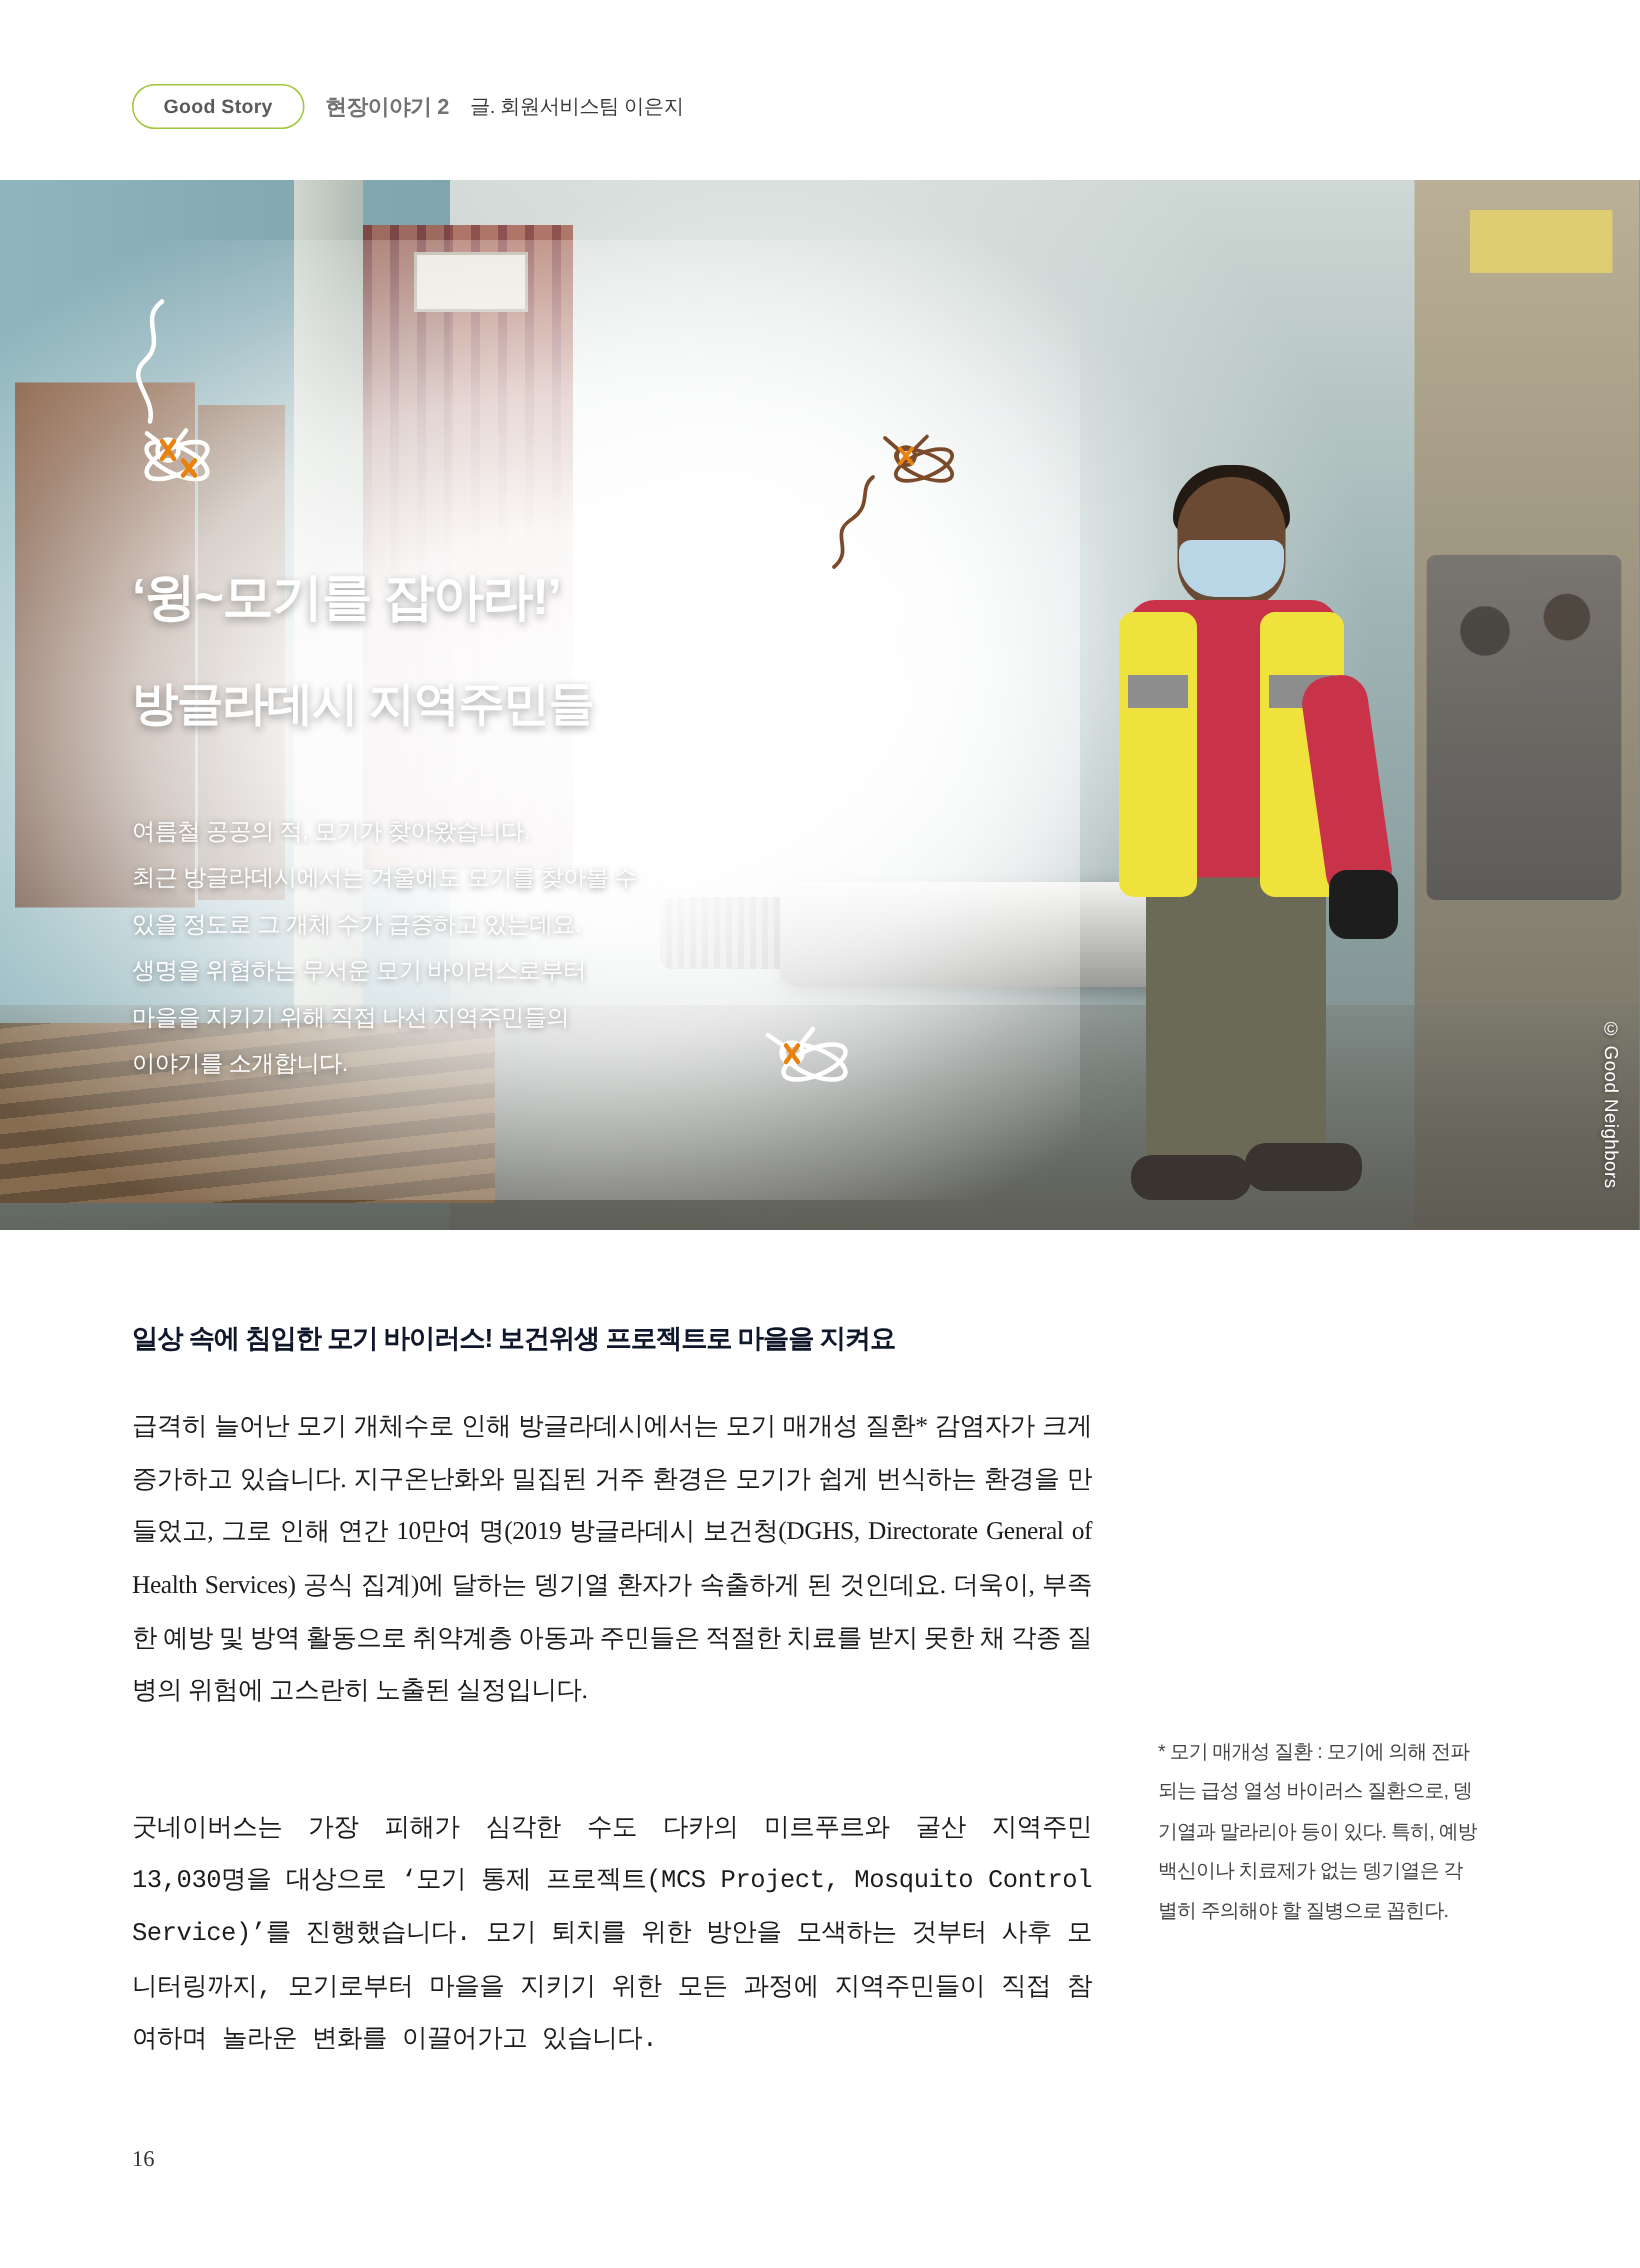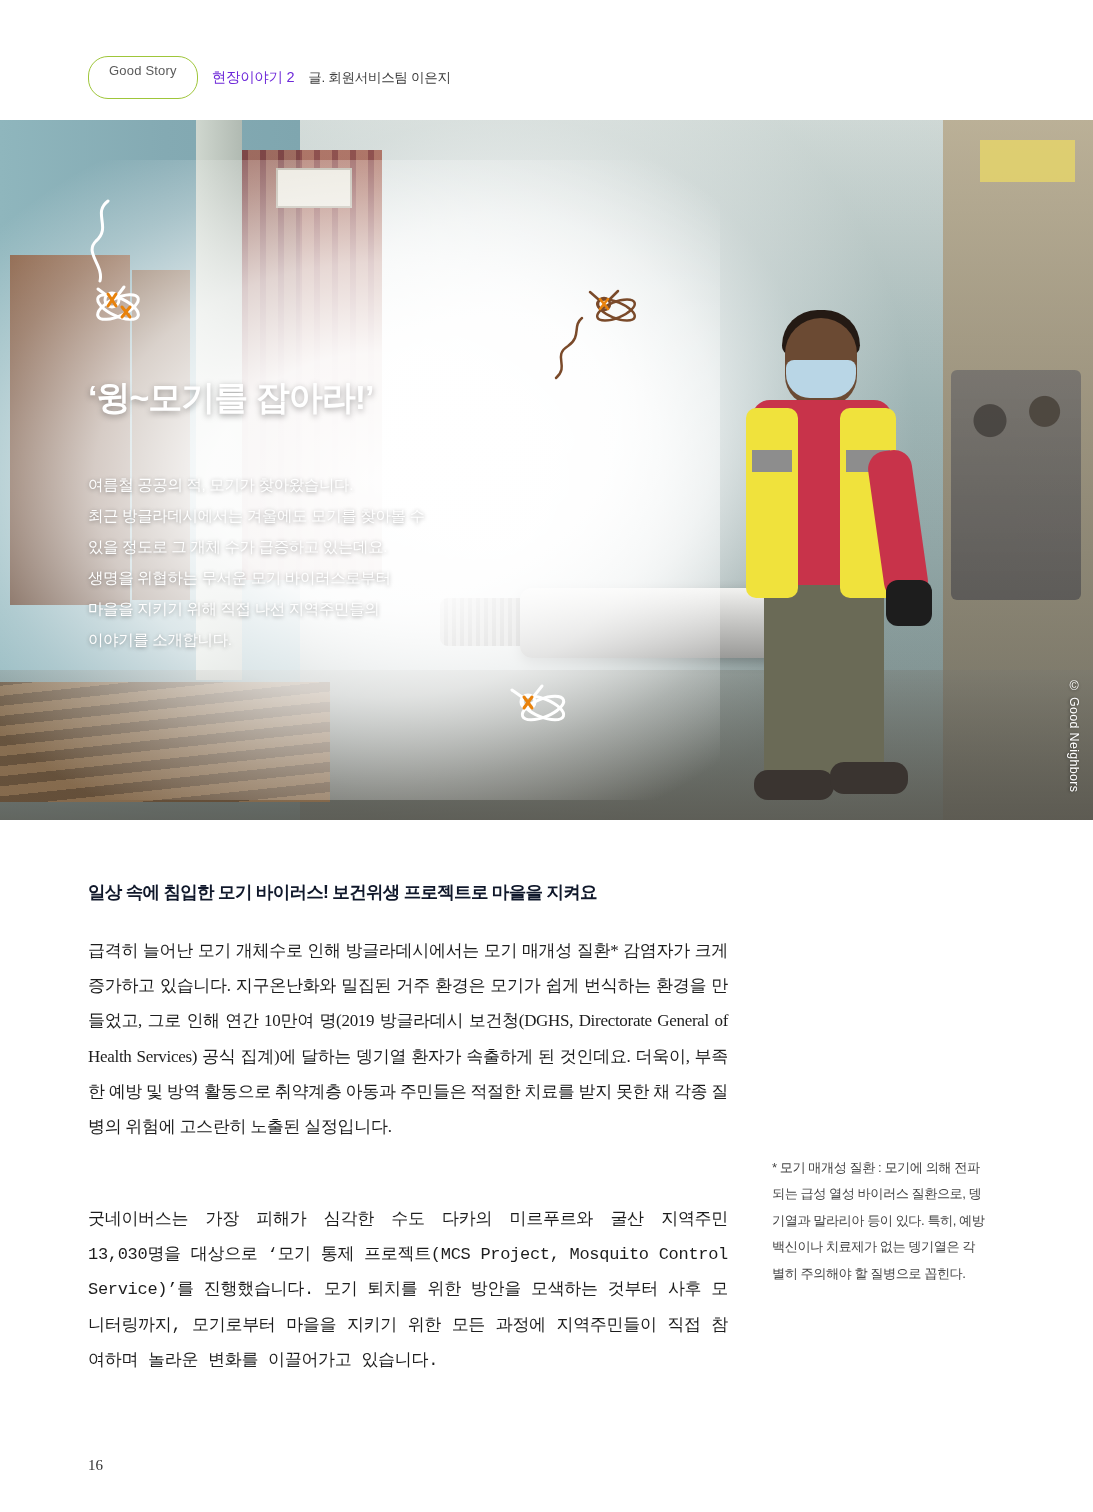--- a/index.html
+++ b/index.html
@@ -20,29 +20,29 @@
     left: 88px;
     display: flex;
     align-items: center;
     gap: 14px;
   }
   .badge {
     border: 1.6px solid #9fc63a;
     border-radius: 20px;
     color: #5a5a5a;
     font-size: 13px;
-    font-weight: normal;
-    padding: 6px 20px 20px 20px;
+    font-weight: bold;
+    padding: 6px 20px 7px 20px;
     letter-spacing: 0.2px;
     background: #fff;
   }
   .header-cat {
     font-size: 14.5px;
-    font-weight: normal;
-    color: #6d28d9;
+    font-weight: bold;
+    color: #737373;
     letter-spacing: -0.3px;
   }
   .header-author {
     font-size: 13.5px;
     color: #3a3a3a;
     letter-spacing: -0.3px;
     text-align: center;
   }
 
   
@@ -211,21 +211,21 @@
   .para.p1 { top: 36px; }
   .para.p2 { top: 305px; font-family: Liberation Mono, monospace; }
 
   .sidenote {
     position:absolute; left: 772px; top: 275px; width: 215px;
     font-size: 13.2px; line-height: 2.0; color:#444; letter-spacing:-0.5px;
   }
 
   .page-num {
     position:absolute; left: 88px; top: 1432px;
-    font-size: 15px; color:#333; font-family:"Liberation Serif", serif;margin-top:25px;
+    font-size: 15px; color:#333; font-family:"Liberation Serif", serif;
   }
 </style>
 </head>
 <body>
 
 <div class="header">
   <div class="badge">Good Story</div>
   <div class="header-cat">현장이야기 2</div>
   <div class="header-author">글. 회원서비스팀 이은지</div>
 </div>
@@ -302,20 +302,21 @@
       <line x1="24" y1="27" x2="14" y2="20" stroke="#fff" stroke-width="3" stroke-linecap="round"></line>
       <line x1="36" y1="26" x2="44" y2="16" stroke="#fff" stroke-width="3" stroke-linecap="round"></line>
       <line x1="26" y1="27" x2="34" y2="38" stroke="#e8820c" stroke-width="3" stroke-linecap="round"></line>
       <line x1="34" y1="27" x2="26" y2="38" stroke="#e8820c" stroke-width="3" stroke-linecap="round"></line>
     </svg>
   </div>
 
   <div class="hero-text">
     <div class="hero-quote">‘윙~모기를 잡아라!’</div>
     <div class="hero-title">
+      <div>방글라데시 지역주민들</div>
     </div>
     <div class="hero-lead" style="white-space:pre-line;">여름철 공공의 적, 모기가 찾아왔습니다.
 최근 방글라데시에서는 겨울에도 모기를 찾아볼 수
 있을 정도로 그 개체 수가 급증하고 있는데요.
 생명을 위협하는 무서운 모기 바이러스로부터
 마을을 지키기 위해 직접 나선 지역주민들의
 이야기를 소개합니다.</div>
   </div>
 
   <div class="credit">© Good Neighbors</div>

